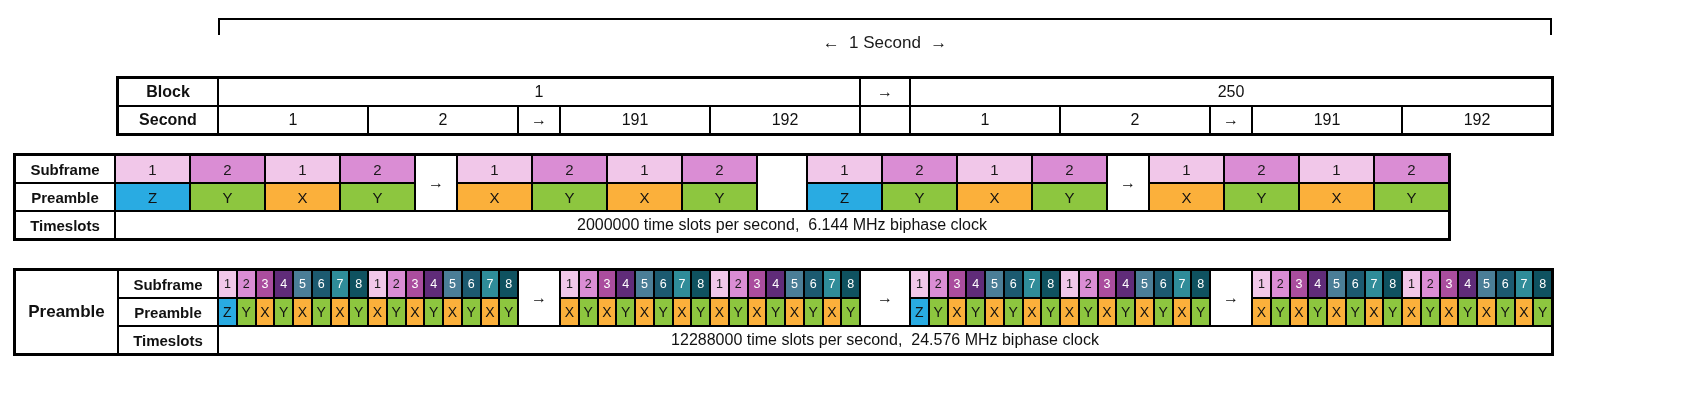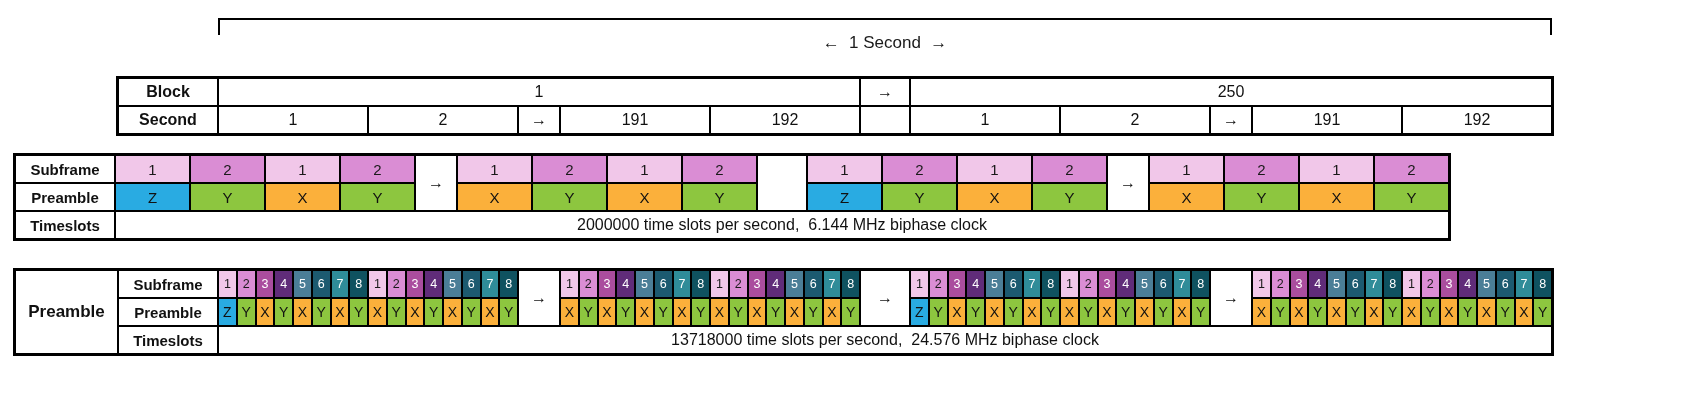--- a/index.html
+++ b/index.html
@@ -381,18 +381,18 @@
                 <div class="cell pre" style="width: 18.75px; background: rgb(251, 176, 59);">X</div>
                 <div class="cell pre" style="width: 18.75px; background: rgb(141, 198, 63);">Y</div>
                 <div class="cell pre" style="width: 18.75px; background: rgb(251, 176, 59);">X</div>
                 <div class="cell pre" style="width: 18.75px; background: rgb(141, 198, 63);">Y</div>
               </div>
             </div>
           </div>
       </div>
       <div class="timeslots-row">
         <div class="row-label">Timeslots</div>
-        <div class="timeslots-text">13718000 time slots per second,  24.576 MHz biphase clock</div>
+        <div class="timeslots-text">12288000 time slots per second,  24.576 MHz biphase clock</div>
       </div>
     </div>
   </div>
 
 </div>
 
 </body></html>

